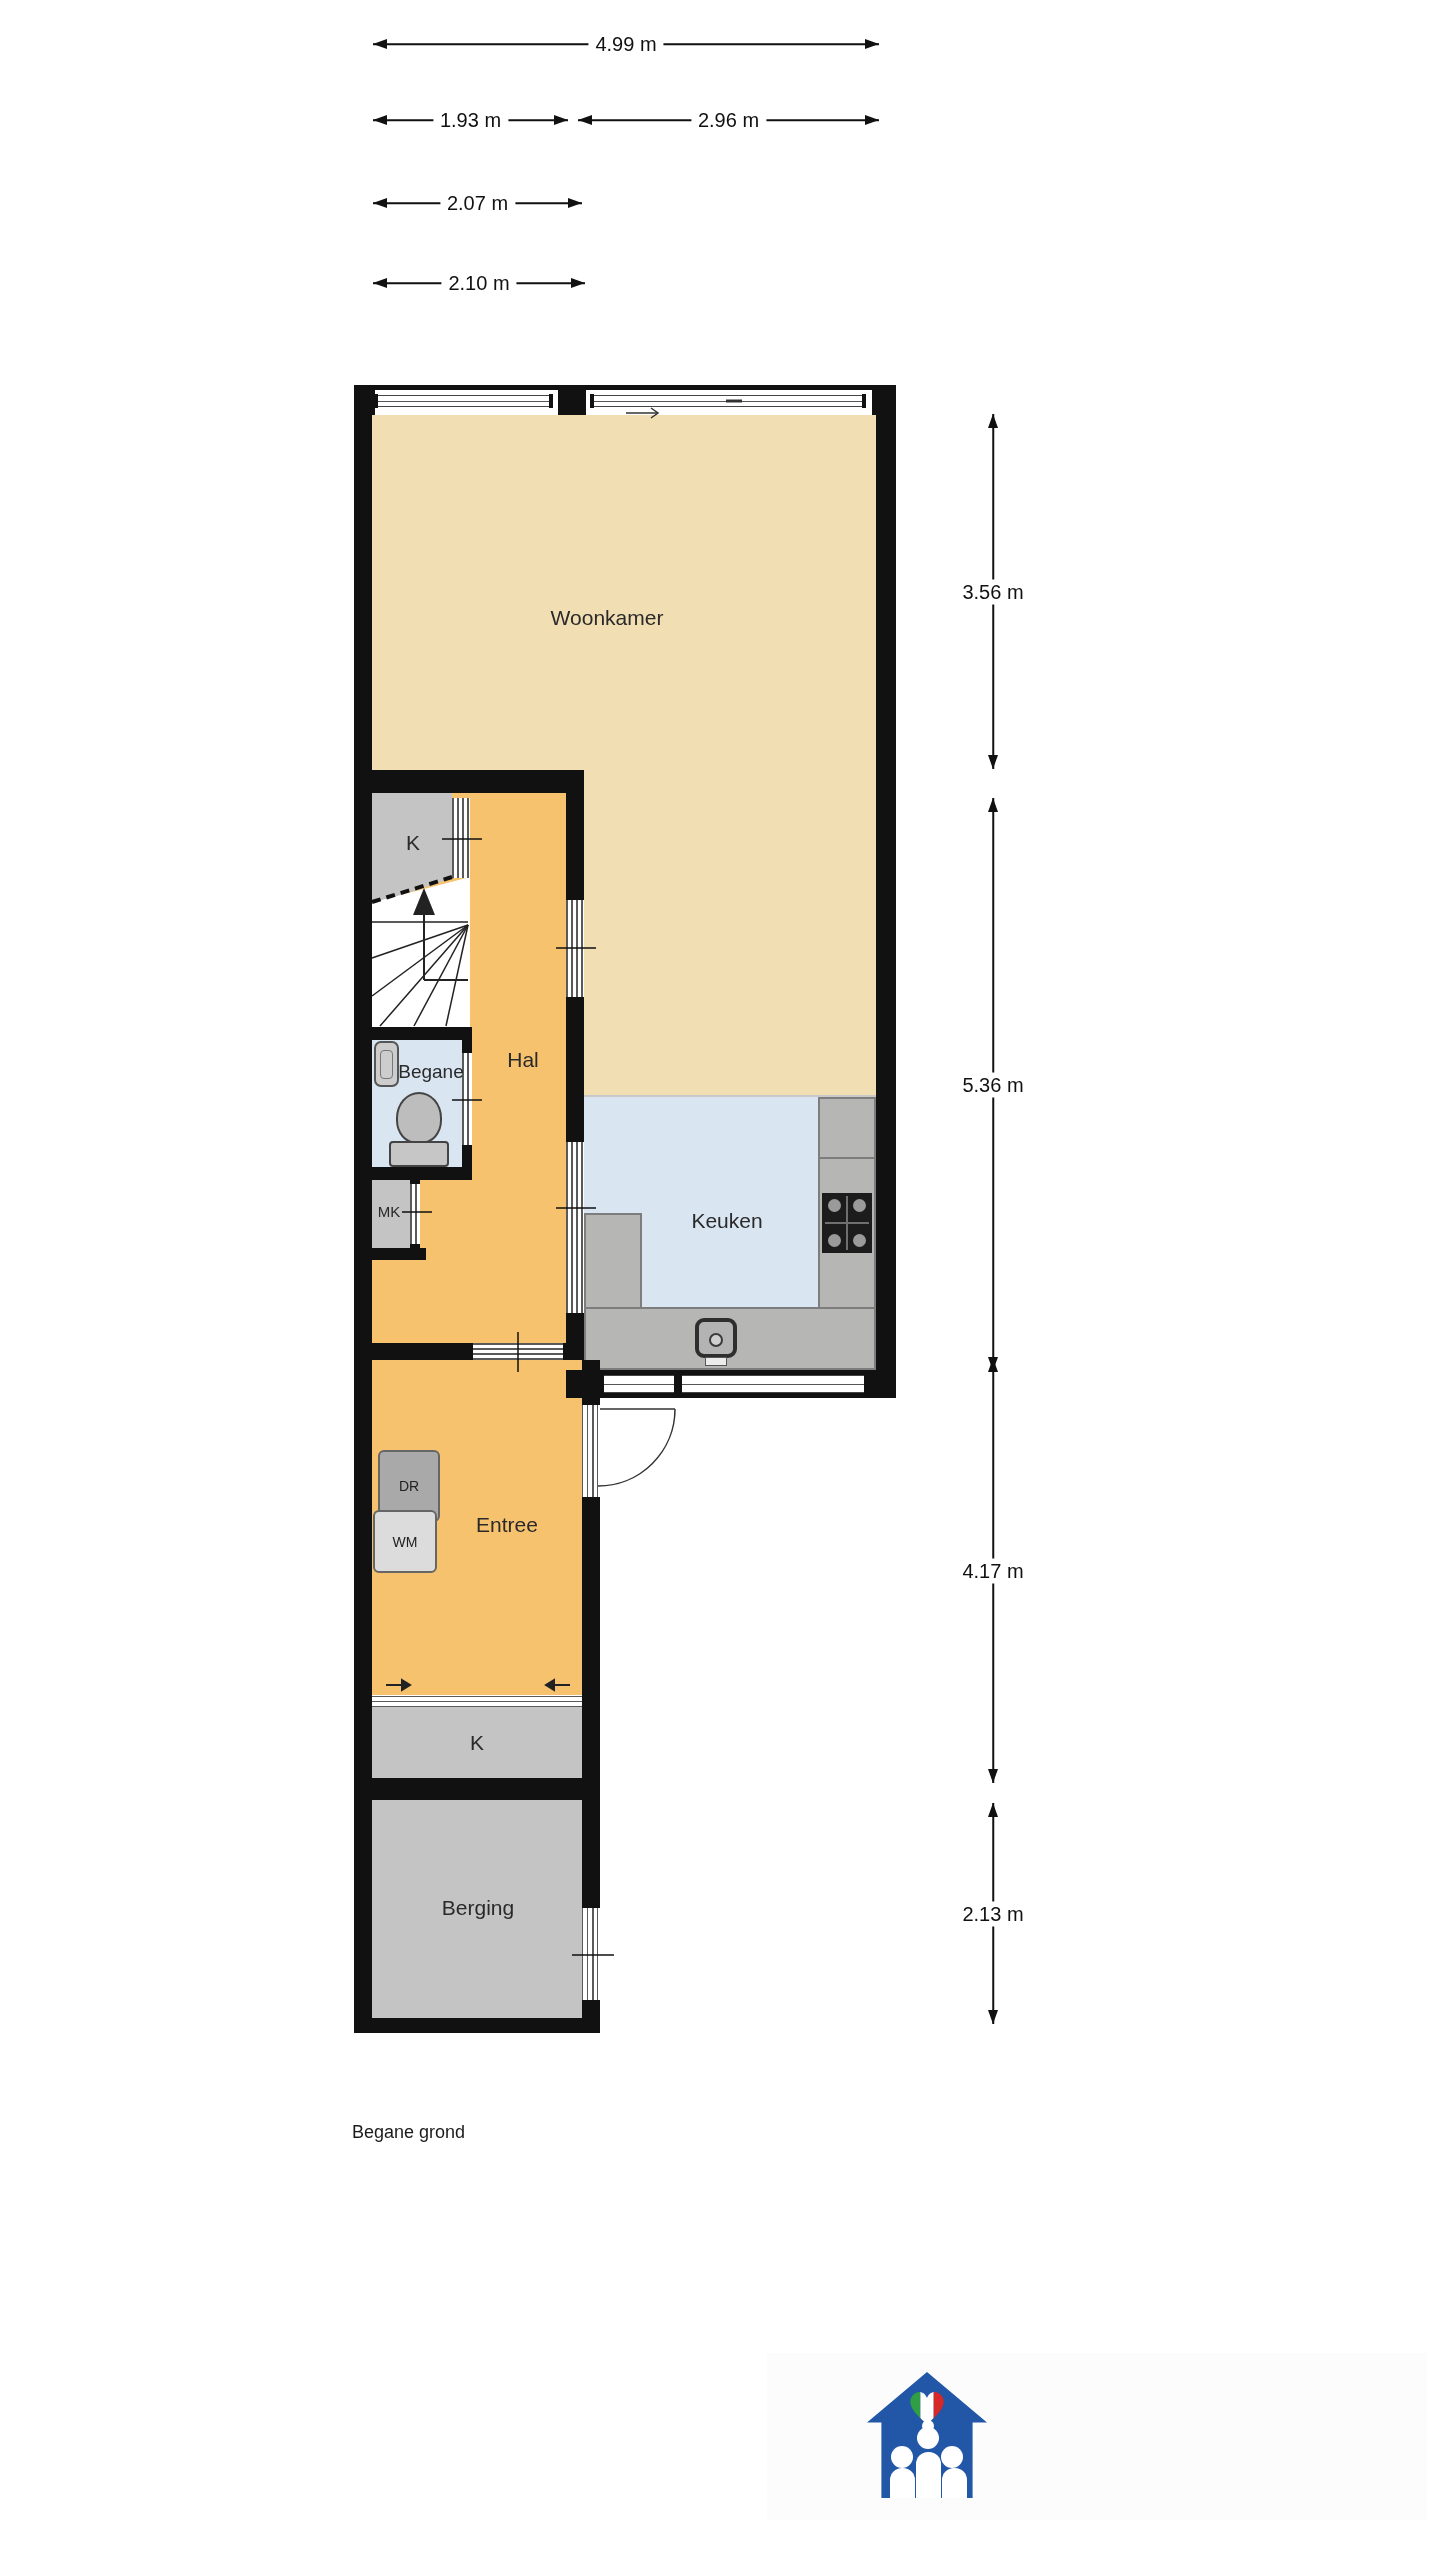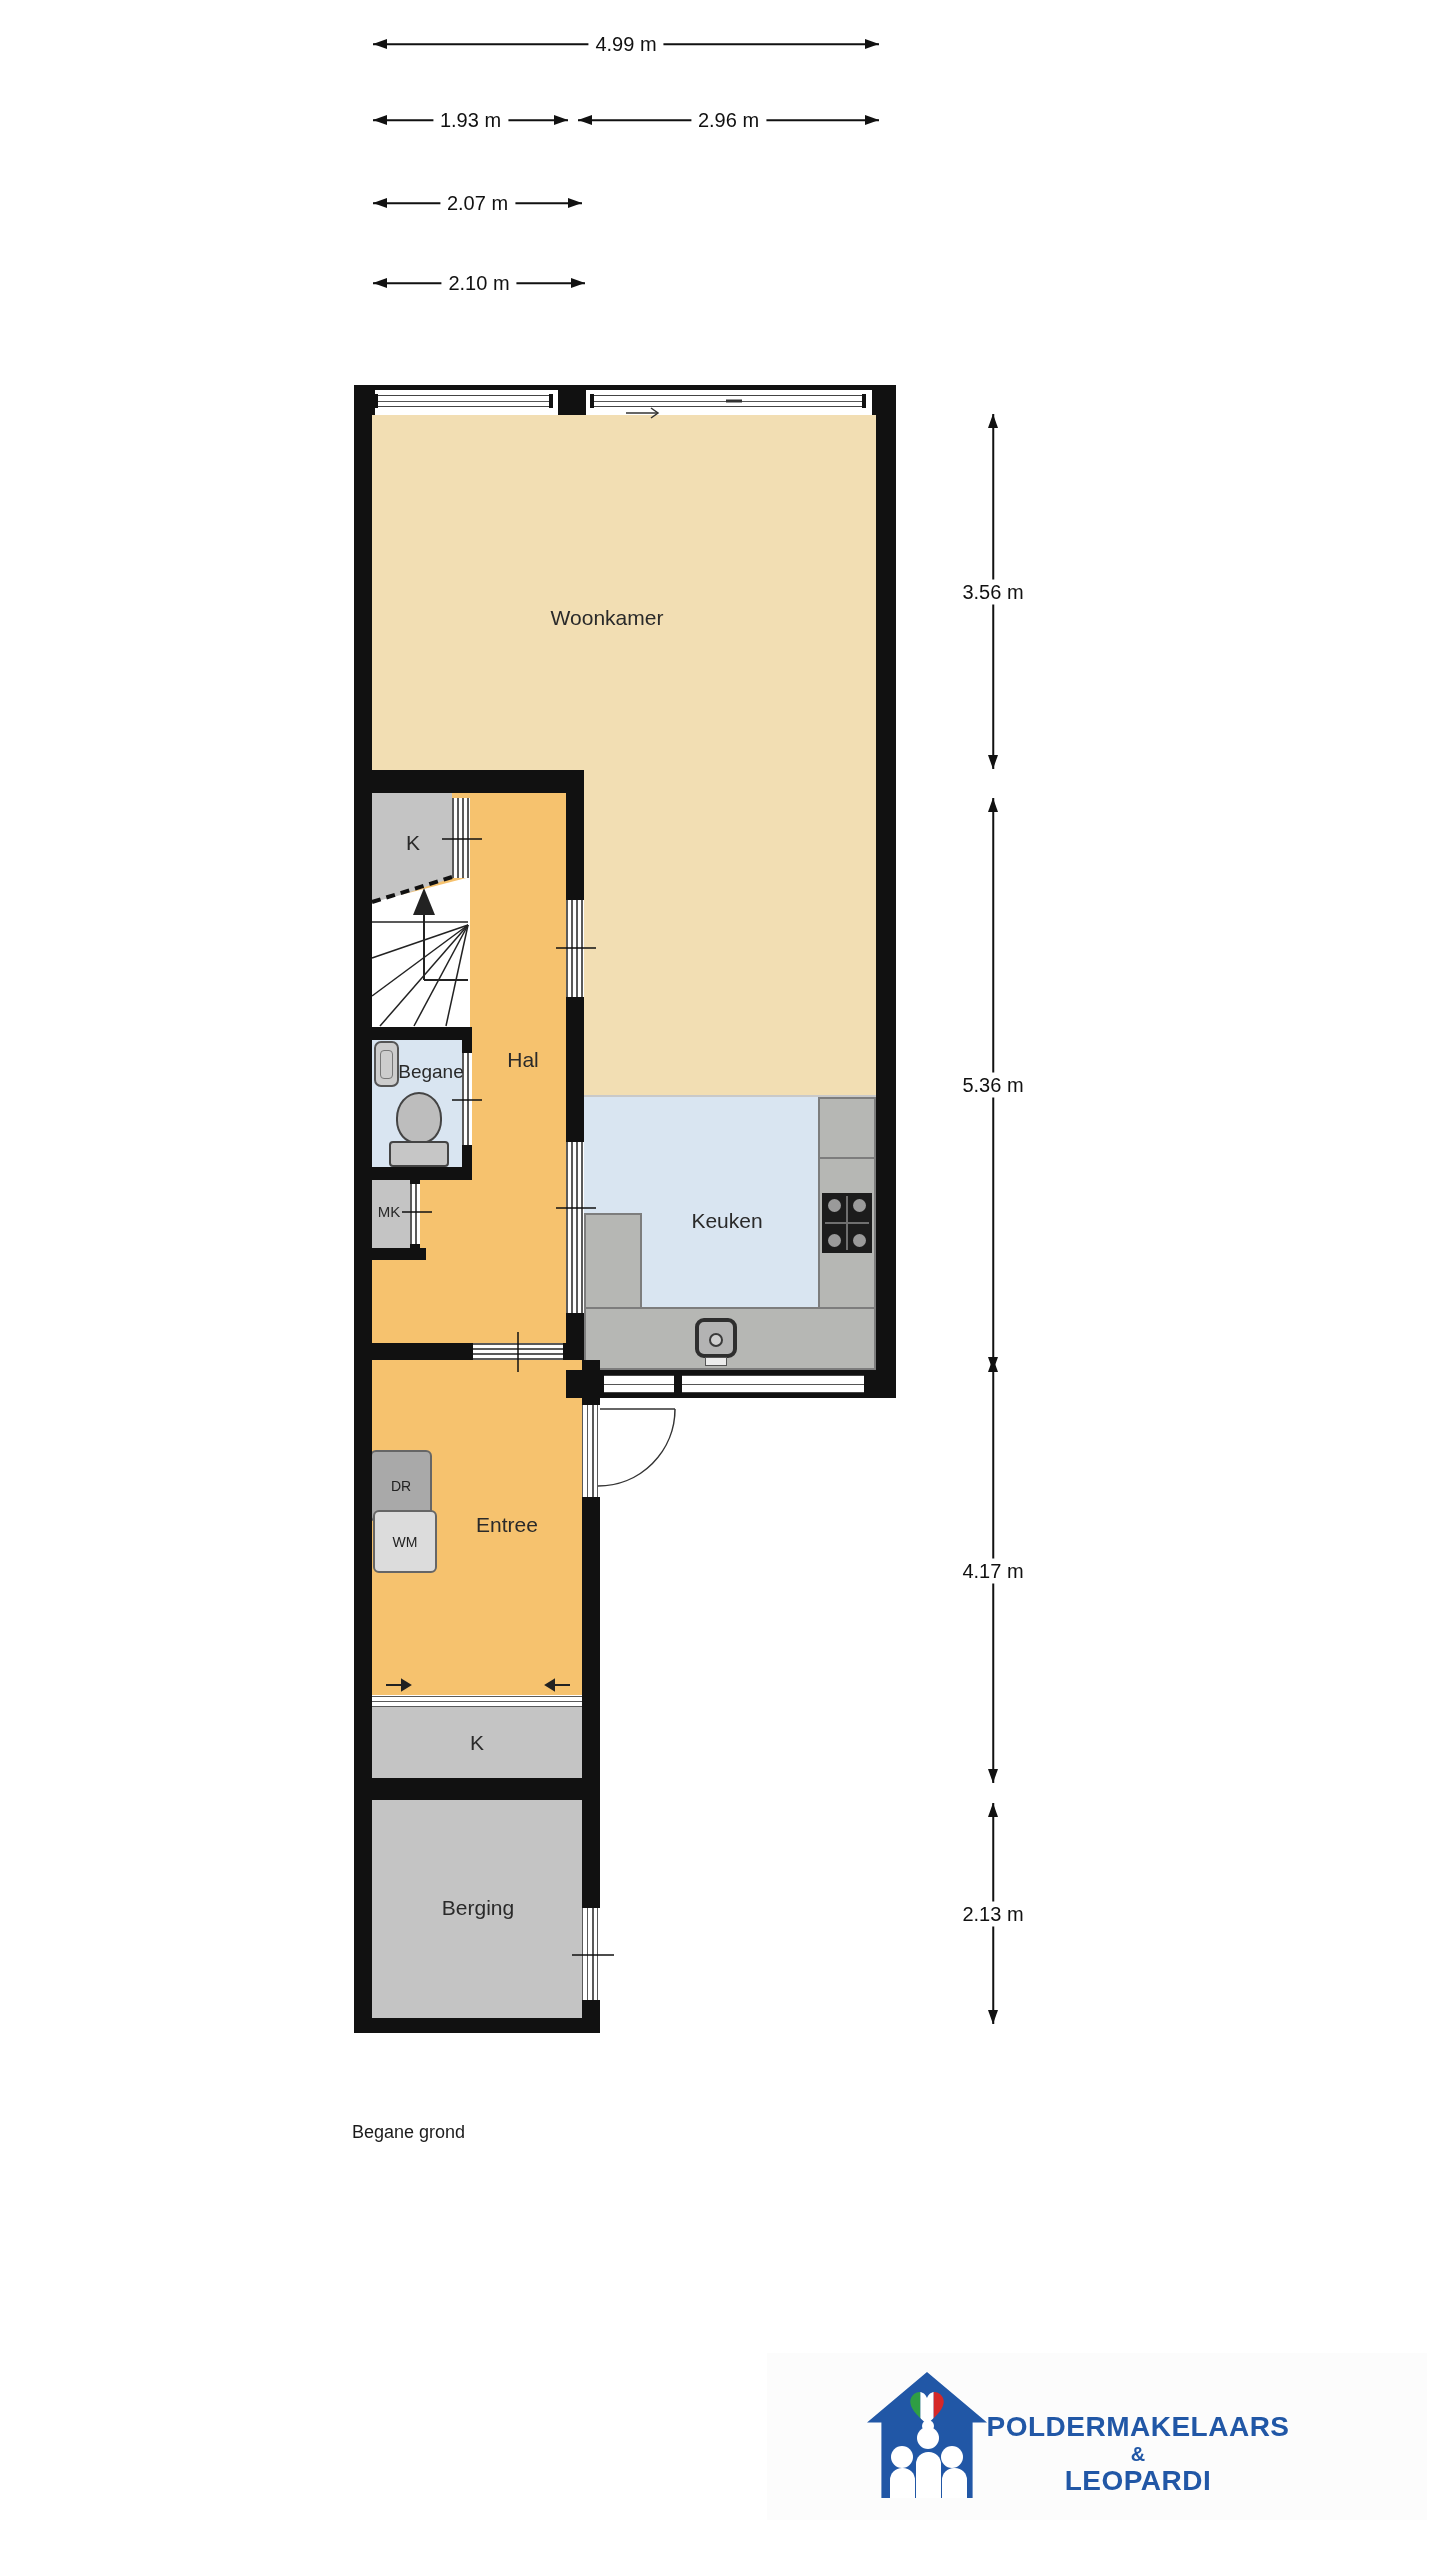--- a/index.html
+++ b/index.html
@@ -167,21 +167,21 @@
   </div>
   <div class="sink" style="left:695px;top:1318px;width:42px;height:40px">
     <div class="drain"></div>
   </div>
   <div class="tap" style="left:705px;top:1357px;width:22px;height:9px"></div>
 
   <div class="fixture t-sink" style="left:374px;top:1041px;width:25px;height:46px"></div>
   <div class="fixture wc-bowl" style="left:396px;top:1092px;width:46px;height:52px"></div>
   <div class="fixture wc-base" style="left:389px;top:1141px;width:60px;height:26px"></div>
 
-  <div class="appliance app-dr" style="left:370px;top:1450px;width:62px;height:72px">
+  <div class="appliance app-dr" style="left:378px;top:1450px;width:62px;height:72px">
     <span>DR</span>
   </div>
   <div class="appliance app-wm" style="left:373px;top:1510px;width:64px;height:63px">
     <span>WM</span>
   </div>
 
   <div class="wall" style="left:354px;top:385px;width:18px;height:1648px"></div>
   <div class="band-top" style="left:354px;top:385px;width:542px;height:30px"></div>
   <div class="wall" style="left:354px;top:385px;width:21px;height:30px"></div>
   <div class="wall" style="left:558px;top:385px;width:28px;height:30px"></div>
@@ -308,19 +308,14 @@
             <path d="M20 34 C 2 20 0 10 7 4 C 12 0 18 2 20 8 C 22 2 28 0 33 4 C 40 10 38 20 20 34 Z"></path>
           </clipPath>
         </defs>
       <g clip-path="url(#heartclip)">
         <rect class="f-green" x="0" y="0" width="13.4" height="34"></rect>
         <rect class="f-white" x="13.4" y="0" width="13.3" height="34"></rect>
         <rect class="f-red" x="26.7" y="0" width="13.3" height="34"></rect>
       </g>
     </svg>
   </div>
-  <div class="logo-text" style="left:983px;top:2412px;width:310px">
-    <div class="logo-line1">POLDERMAKELAARS</div>
-    <div class="logo-amp">&amp;</div>
-    <div class="logo-line2">LEOPARDI</div>
-  </div>
 
 </div>
 
 </body></html>

